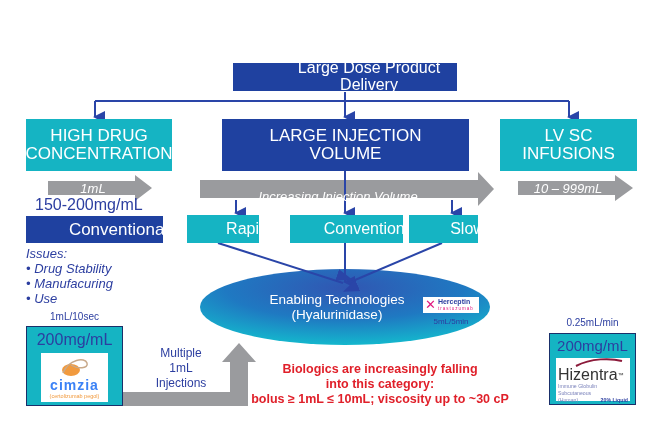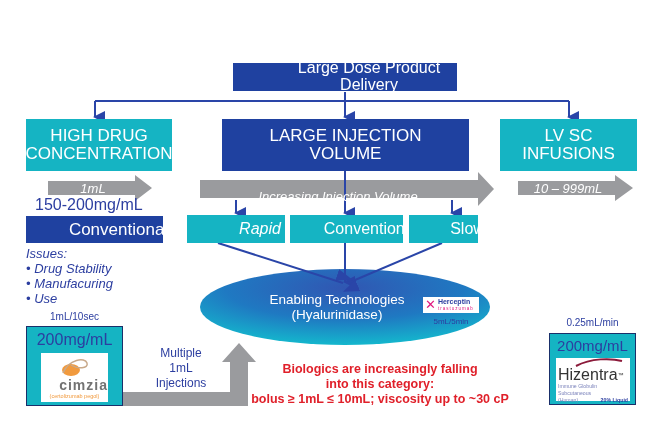--- a/index.html
+++ b/index.html
@@ -89,32 +89,32 @@
 </div>
 <div class="abs small-blue" style="left:26px;top:311px;width:97px;">1mL/10sec</div>
 
 <div class="abs teal" style="left:26px;top:326px;width:97px;height:80px;border:1px solid #1a2f6a;box-sizing:border-box;">
   <div style="text-align:center;color:#2c3ea0;font-size:16px;margin-top:4px;">200mg/mL</div>
   <div class="logo-card" style="left:14px;top:26px;width:67px;height:49px;">
     <svg width="67" height="26" style="display:block">
       <ellipse cx="30" cy="17" rx="9" ry="6" fill="#f19a3e"></ellipse>
       <path d="M22,20 C28,6 44,4 46,10 C48,16 36,16 30,12" fill="none" stroke="#c8a98a" stroke-width="1.5"></path>
     </svg>
-    <div style="text-align:right;color:#737373;font-size:14px;font-weight:bold;letter-spacing:1px;line-height:13px;">cimzia</div>
+    <div style="text-align:center;color:#3b82f6;font-size:14px;font-weight:bold;letter-spacing:1px;line-height:13px;">cimzia</div>
     <div style="text-align:center;color:#f19a3e;font-size:5.5px;line-height:8px;">(certolizumab pegol)</div>
   </div>
 </div>
 
 <div class="abs" style="left:148px;top:346px;width:66px;text-align:center;color:#2c3ea0;font-size:12px;line-height:15px;">
   <div>Multiple</div>
   <div>1mL</div>
   <div>Injections</div>
 </div>
 
-<div class="box teal" style="left:187px;top:215px;width:98px;height:28px;font-size:16px;font-style:italic;">
+<div class="box teal" style="left:187px;top:215px;width:72px;height:28px;font-size:16px;">
   <span>Rapid</span>
 </div>
 <div class="box teal" style="left:290px;top:215px;width:113px;height:28px;font-size:16px;">
   <span>Conventional</span>
 </div>
 <div class="box teal" style="left:409px;top:215px;width:69px;height:28px;font-size:16px;">
   <span>Slow</span>
 </div>
 
 <div class="abs" style="left:262px;top:292px;width:150px;text-align:center;color:#ffffff;font-size:13.5px;line-height:15px;">

